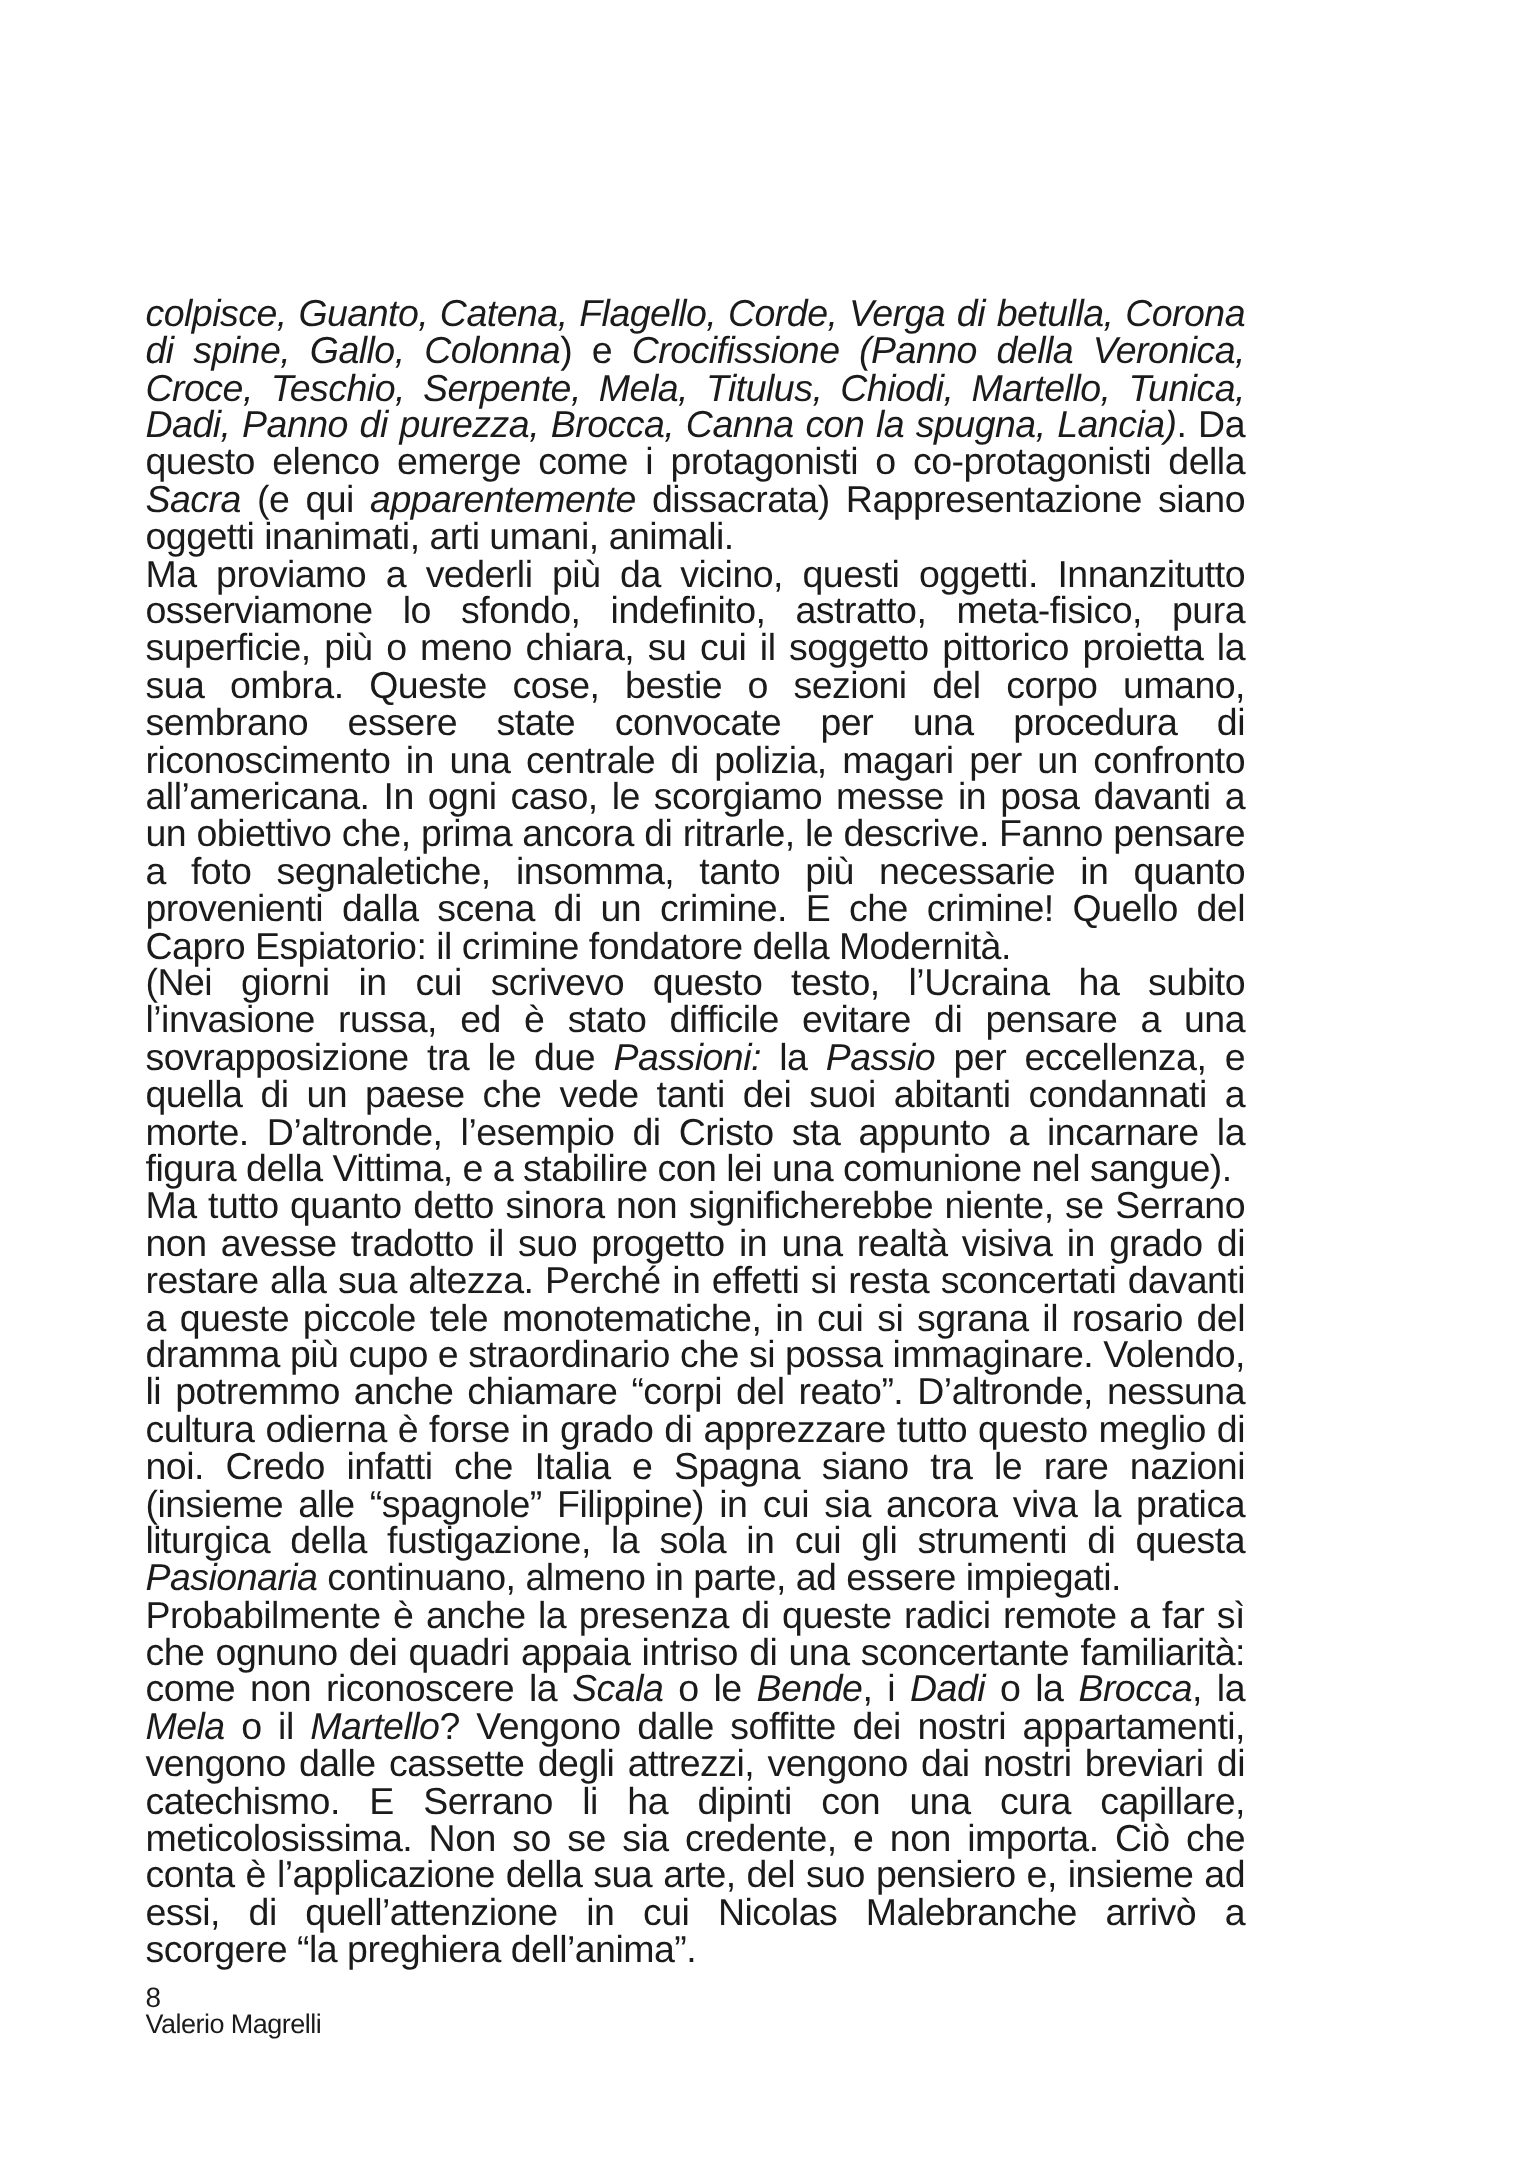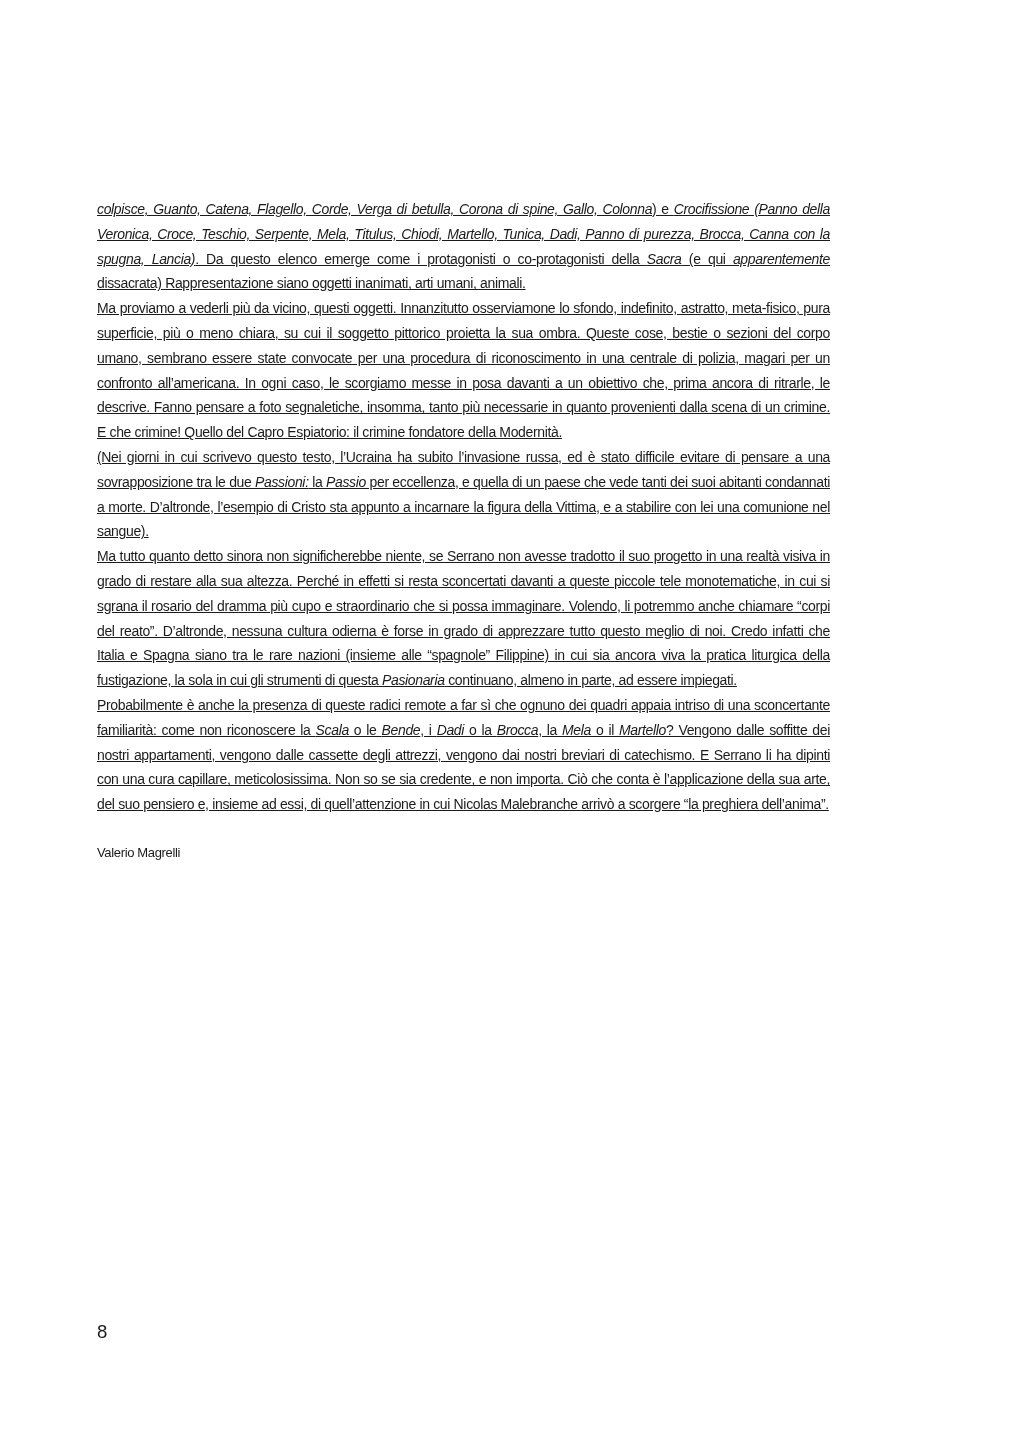--- a/index.html
+++ b/index.html
@@ -17,34 +17,33 @@
   }
   .page {
     position: absolute;
     left: 97px;
     top: 197px;
     width: 733px;
   }
   .body-text p.para {
     margin: 0;
     padding: 0;
-    font-size: 14px;
+    font-size: 25px;
     line-height: 24.8px;
     letter-spacing: -0.35px;
     text-align: justify;
     text-justify: inter-word;
     hyphens: none;
-    text-decoration: underline;
   }
   .body-text p.para em {
     font-style: italic;
   }
   .signature {
     margin-top: 24px;
-    font-size: 13px;
+    font-size: 18px;
     line-height: 24.8px;
     letter-spacing: -0.35px;
   }
   .page-number {
     position: absolute;
     left: 97px;
     top: 1320px;
     font-size: 18.6px;
     line-height: 24.8px;
     letter-spacing: -0.35px;

